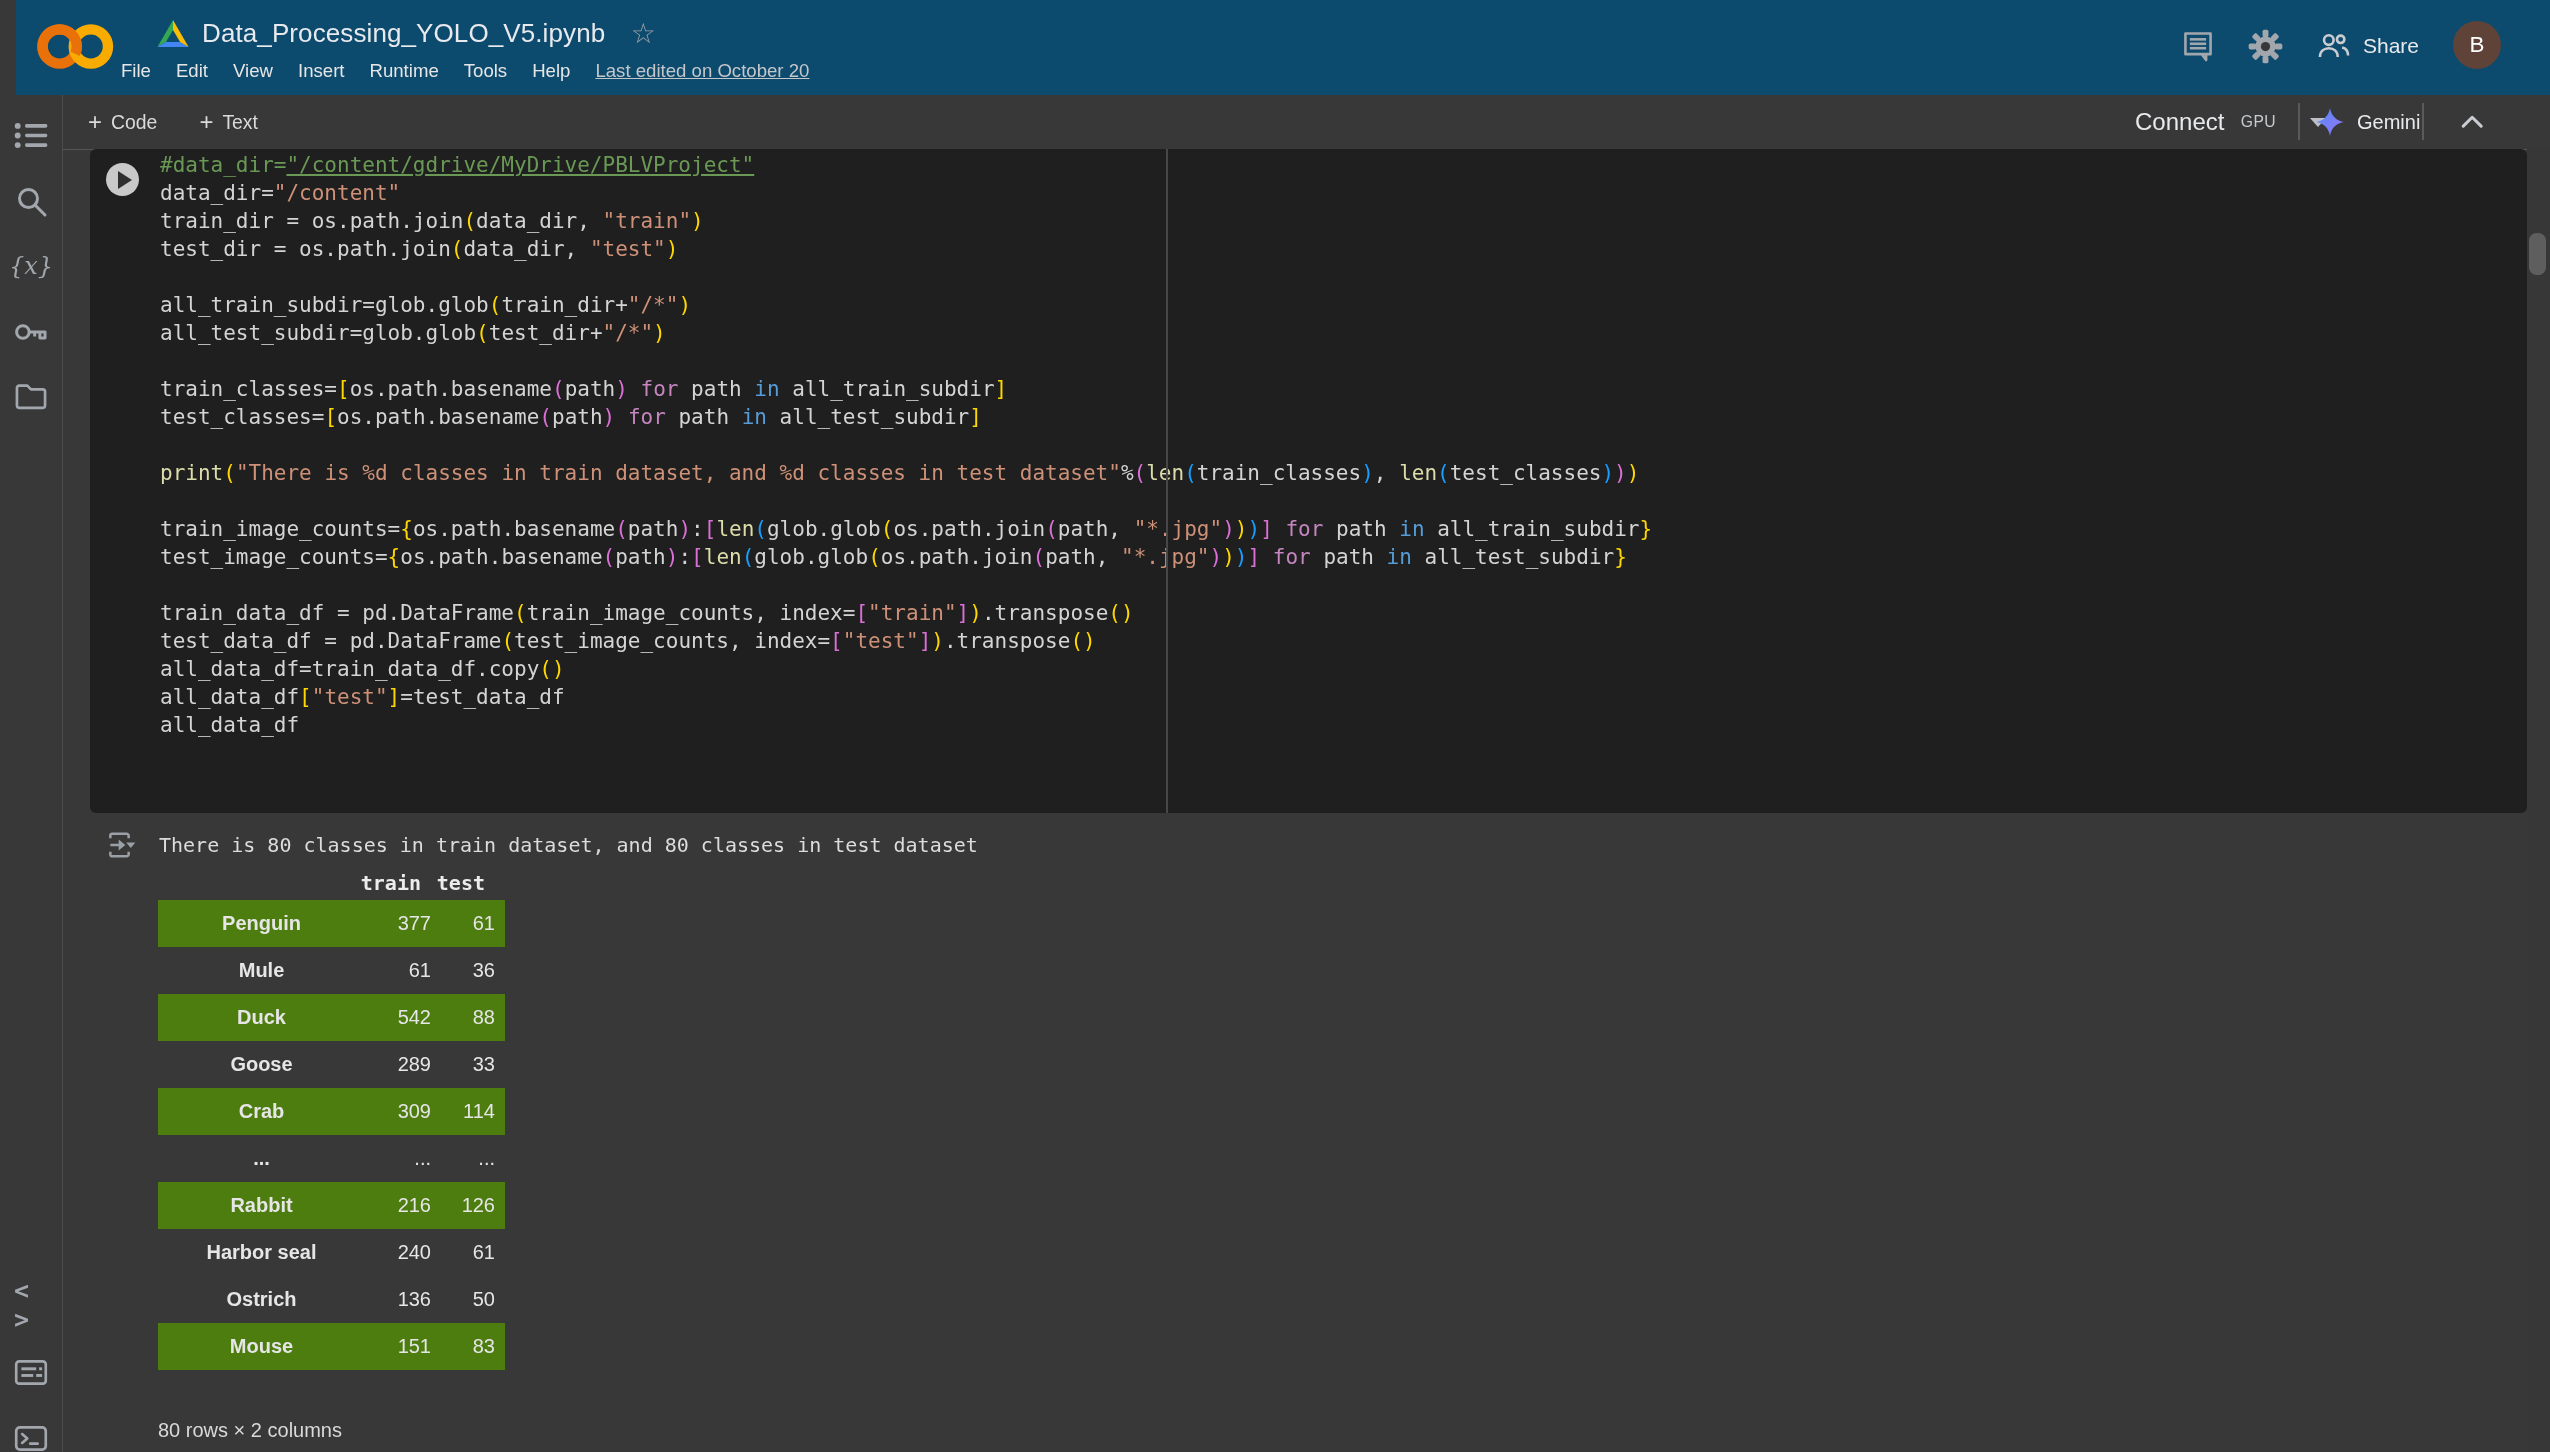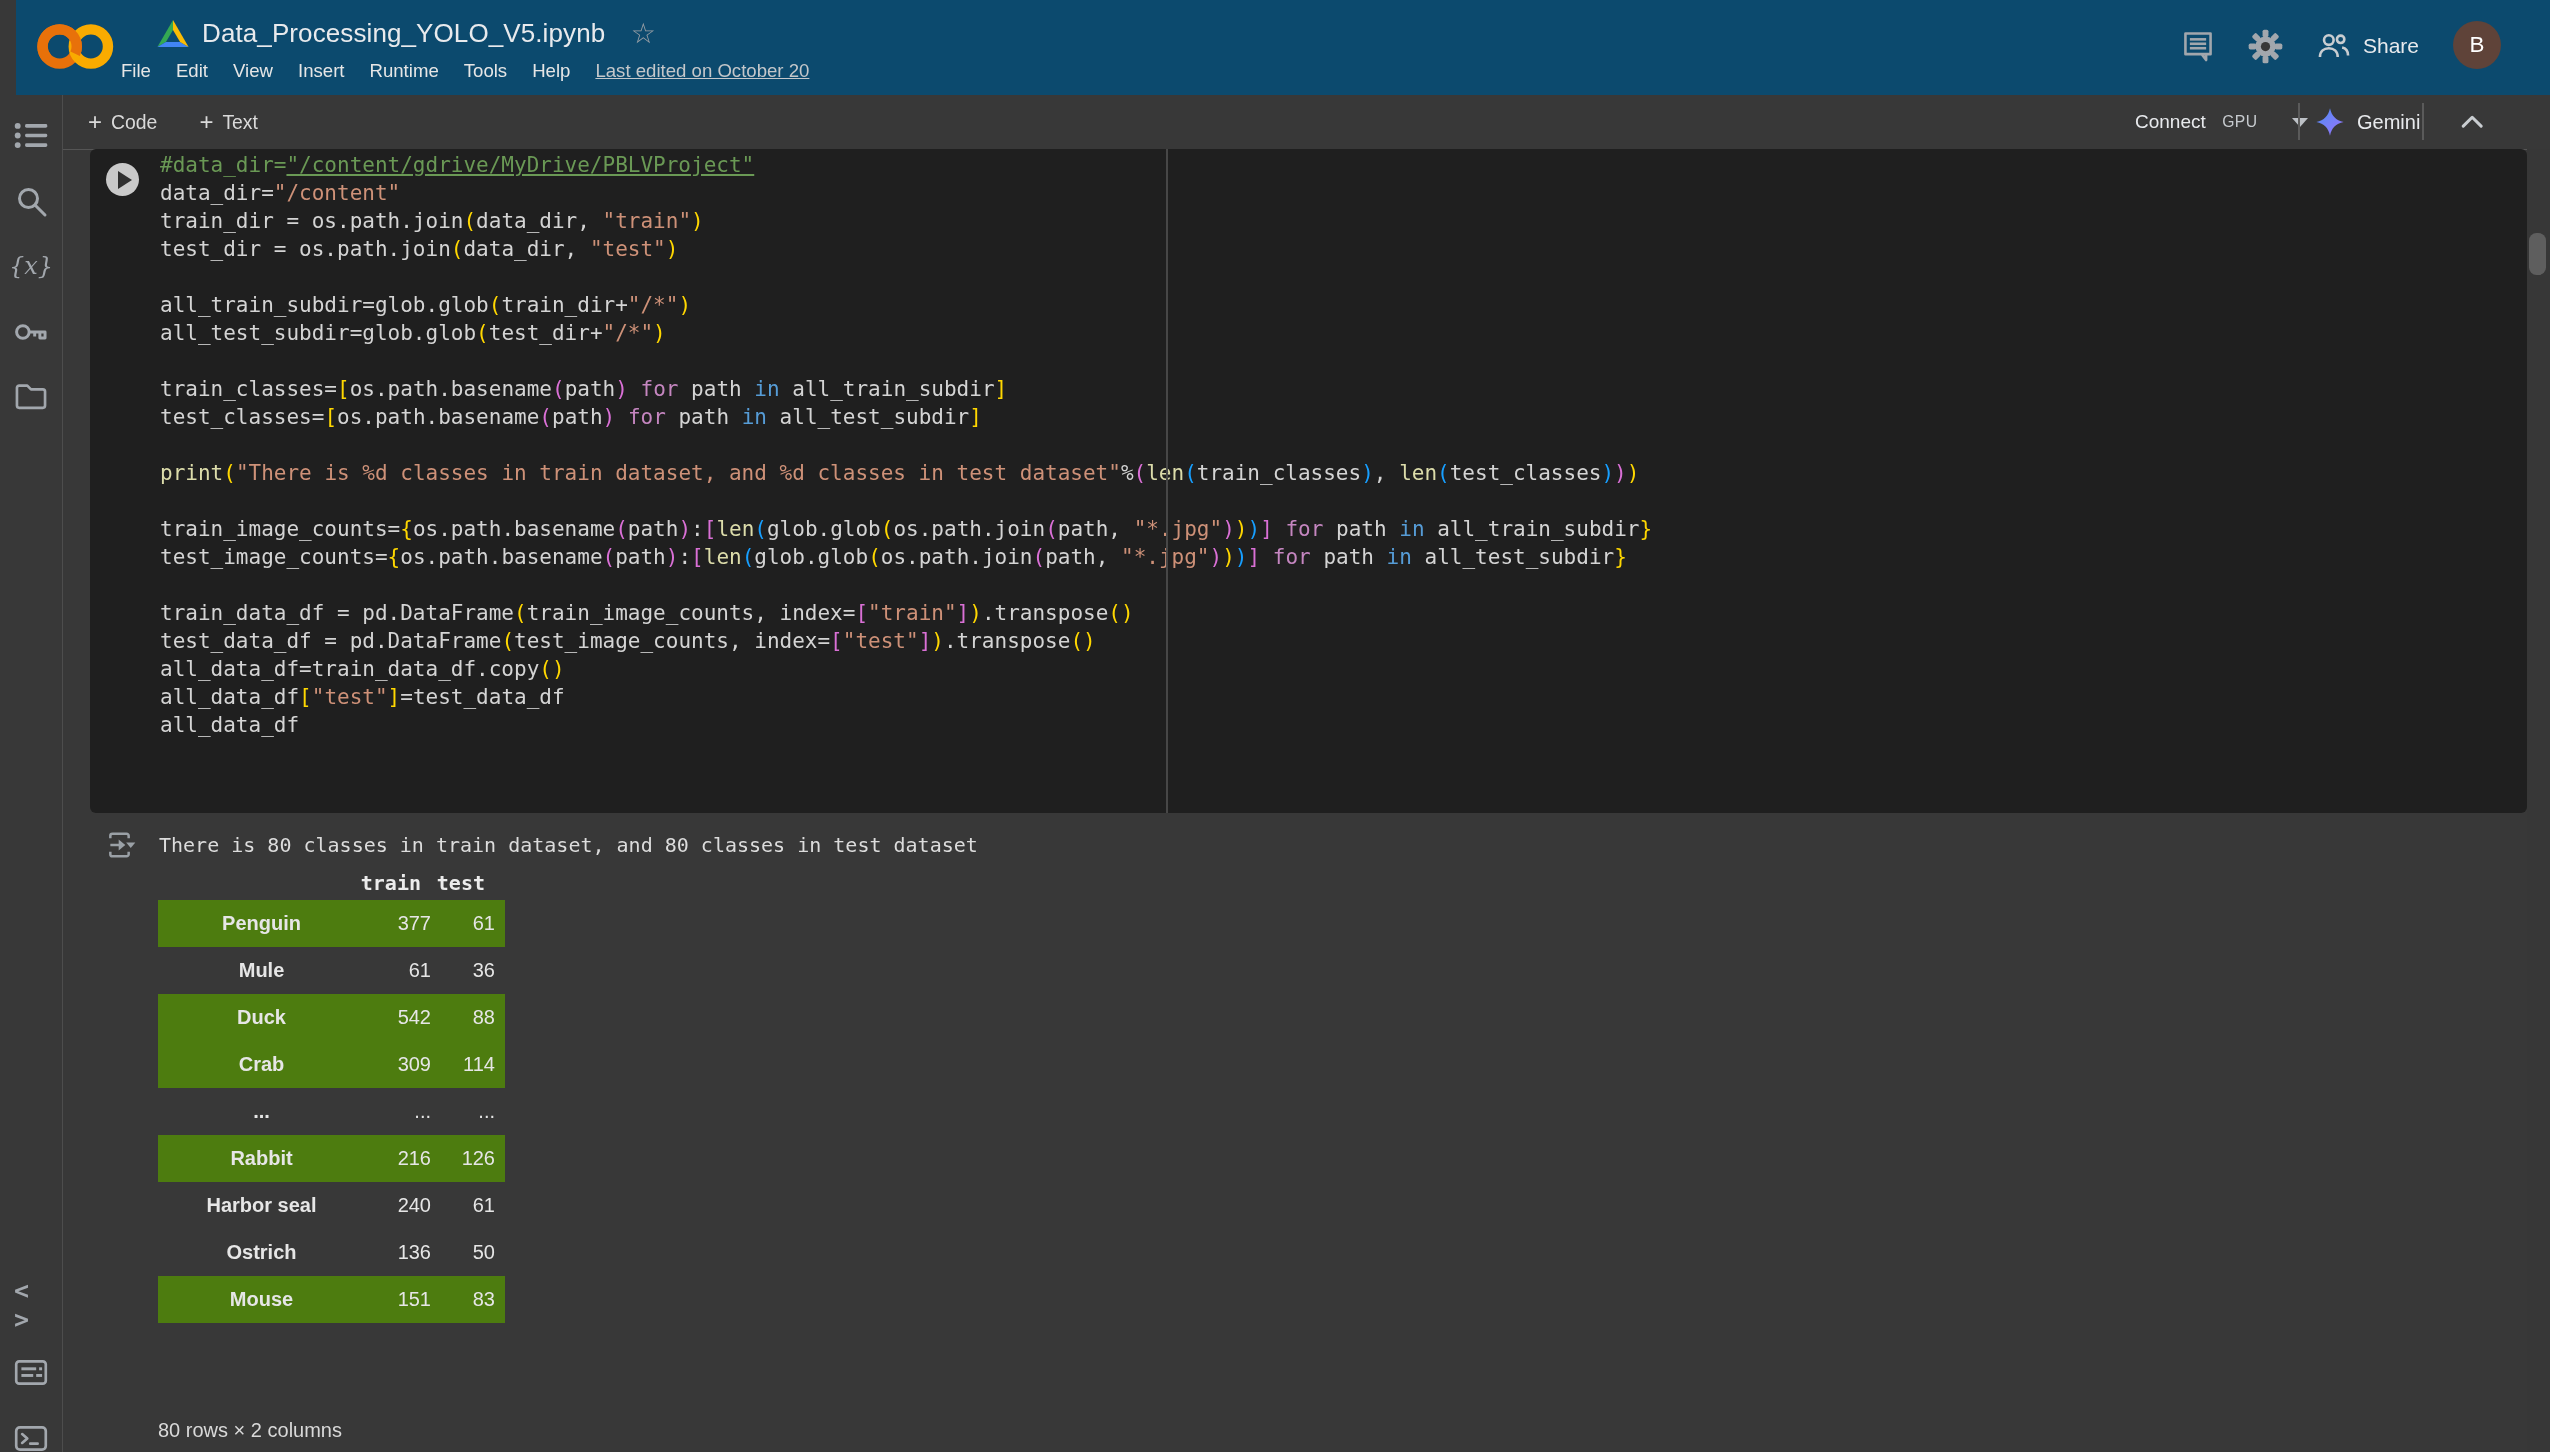--- a/index.html
+++ b/index.html
@@ -21,21 +21,21 @@
   .avatar{position:absolute;left:2437px;top:21px;width:48px;height:48px;border-radius:50%;
           background:#5f4339;display:flex;align-items:center;justify-content:center;
           font-size:22.4px;color:#fff}
 
   
   .toolbar{position:absolute;left:63px;top:95px;width:2488px;height:54px;background:#383838;border-bottom:1.5px solid #555}
   .add-group{position:absolute;left:25px;top:0;height:54px;display:flex;align-items:center;gap:42px}
   .add-btn{display:flex;align-items:center;gap:9px;font-size:19.4px;color:#dadada}
   .plus{font-size:24px;line-height:1;color:#dadada;font-weight:300}
   .connect{position:absolute;left:2072px;top:0;height:54px;display:flex;align-items:center;gap:16.4px}
-  .connect-label{font-size:19px;color:#e8eaed}
+  .connect-label{font-size:24px;color:#e8eaed}
   .gpu{font-size:15.7px;color:#c7cbcf;letter-spacing:0.4px}
   .caret-down{width:0;height:0;border-left:8.2px solid transparent;border-right:8.2px solid transparent;border-top:9.7px solid #bdc1c6;margin-left:18px}
   .tb-divider{position:absolute;top:7.5px;width:1.5px;height:37px;background:#5a5a5a}
   .gemini{position:absolute;left:2252px;top:0;height:54px;display:flex;align-items:center;gap:12px}
   .gemini-label{font-size:20px;color:#e8eaed}
   .collapse{position:absolute;left:2383px;top:0;height:54px;display:flex;align-items:center;justify-content:center;width:52px}
 
   
   .sidebar{position:absolute;left:0;top:95px;width:62px;height:1357px;background:#383838;border-right:1.5px solid #4d4d4d}
   .side-icon{position:absolute;left:14px;width:34px;height:34px;display:flex;align-items:center;justify-content:center;color:#a2a7ad}
@@ -296,20 +296,25 @@
     <div class="df-row">
       <span class="idx">Mule</span>
       <span class="val">61</span>
       <span class="val">36</span>
     </div>
     <div class="df-row stripe">
       <span class="idx">Duck</span>
       <span class="val">542</span>
       <span class="val">88</span>
     </div>
+    <div class="df-row">
+      <span class="idx">Goose</span>
+      <span class="val">289</span>
+      <span class="val">33</span>
+    </div>
     <div class="df-row stripe">
       <span class="idx">Crab</span>
       <span class="val">309</span>
       <span class="val">114</span>
     </div>
     <div class="df-row">
       <span class="idx">...</span>
       <span class="val">...</span>
       <span class="val">...</span>
     </div>

